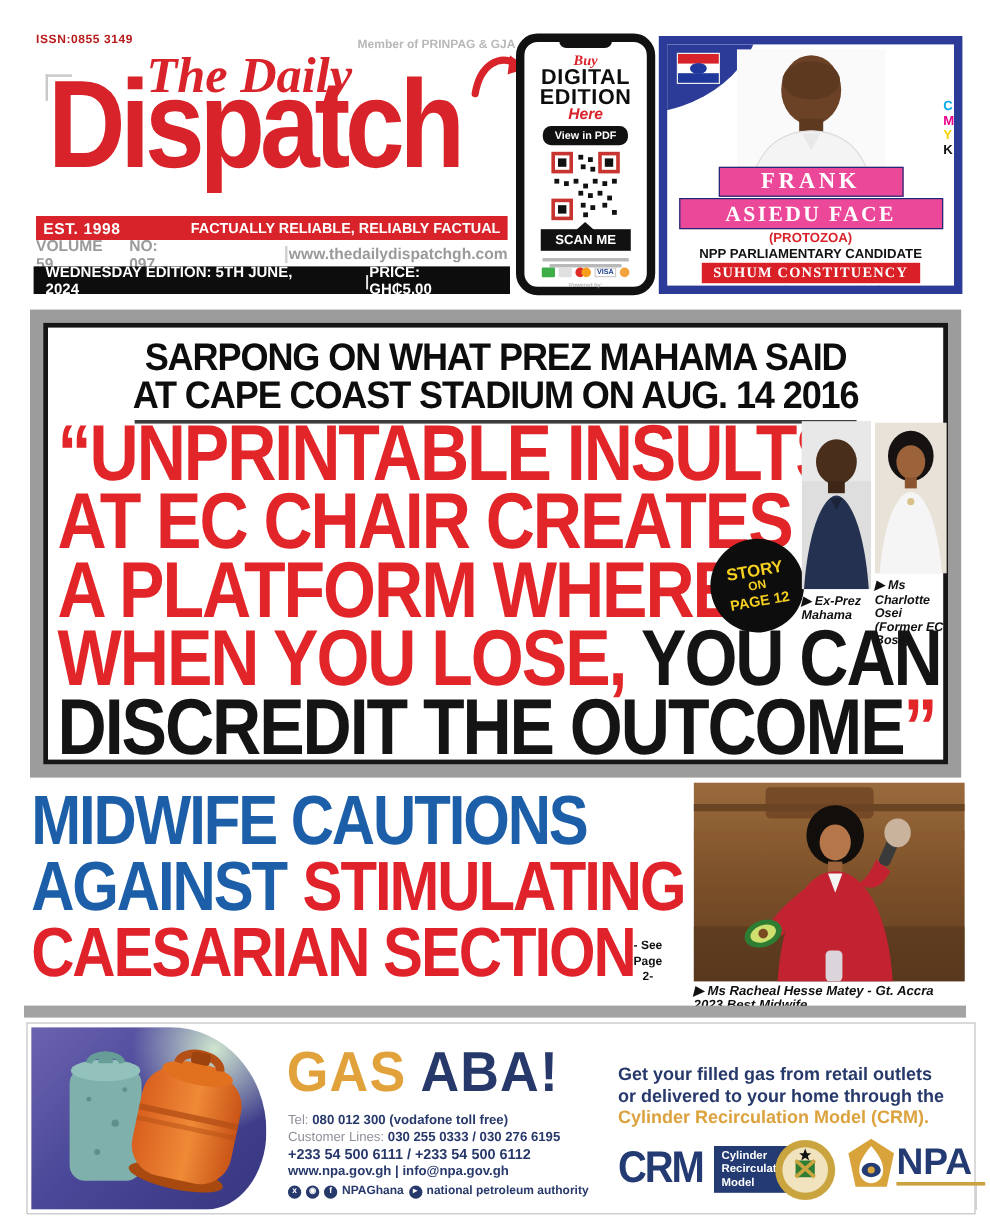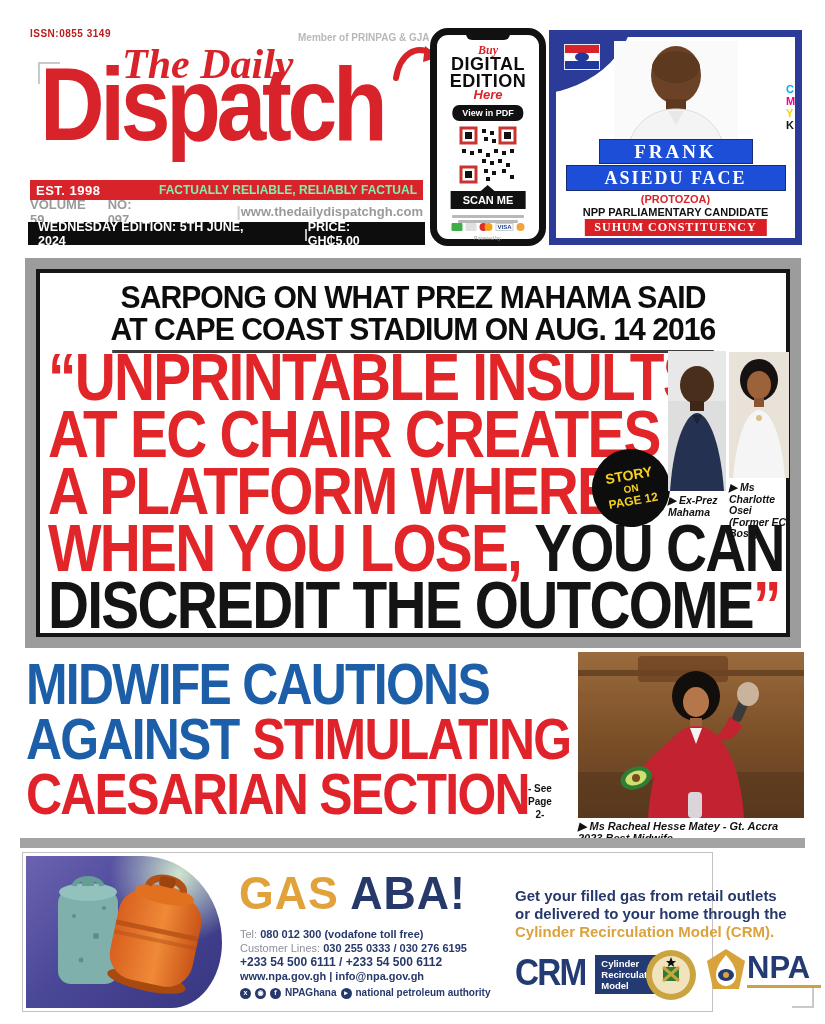--- a/index.html
+++ b/index.html
@@ -10,21 +10,21 @@
   
   .issn{left:30px;top:28px;font-weight:bold;font-size:10px;color:#b91c1c;letter-spacing:.5px;}
   .member{left:298px;top:32px;font-weight:bold;font-size:10px;color:#b8b8b8;}
   .title-script{left:122px;top:40px;font-family:"Liberation Serif",serif;font-style:italic;
         font-weight:bold;font-size:42px;color:#d8232a;}
   .title-main{left:40px;top:52px;font-size:104px;font-weight:bold;color:#d8232a;
         letter-spacing:-5px;transform:scaleX(.86);transform-origin:left top;line-height:104px;}
   .est-bar{left:30px;top:180px;width:393px;height:20px;background:#d8232a;display:flex;
         justify-content:space-between;align-items:center;padding:0 6px;box-sizing:border-box;}
   .est-bar .est{color:#fff;font-weight:bold;font-size:13px;letter-spacing:.5px;}
-  .est-bar .slogan{color:#86efac;font-weight:bold;font-size:12px;}
+  .est-bar .slogan{color:#ffffff;font-weight:bold;font-size:12px;}
   .vol-row{left:30px;top:203px;width:393px;height:17px;display:flex;align-items:center;
         color:#9a9a9a;font-weight:bold;font-size:13px;}
   .vol-row .no{margin-left:22px;}
   .vol-row .vdiv{margin-left:95px;color:#cfcfcf;font-size:15px;}
   .vol-row .site{margin-left:auto;}
   .black-bar{left:28px;top:222px;width:397px;height:23px;background:#0d0d0d;display:flex;
         align-items:center;padding:0 10px;box-sizing:border-box;color:#fff;font-weight:bold;font-size:12.5px;}
   .black-bar .vdiv{margin-left:60px;color:#e5e5e5;}
   .black-bar .price{margin-left:auto;margin-right:22px;}
   .cropmark{width:20px;height:20px;}
@@ -62,21 +62,21 @@
   .phone .powered{position:absolute;left:0;top:200px;width:100%;text-align:center;font-size:5px;color:#9b9b9b;}
   .arrow-svg{left:392px;top:38px;}
 
   
   .npp{left:549px;top:30px;width:253px;height:215px;background:#fff;border:7px solid #2c3b97;
         box-sizing:border-box;overflow:hidden;}
   .npp .corner{position:absolute;left:-34px;top:-34px;width:112px;height:92px;background:#2c3b97;
         border-radius:0 0 95% 0;}
   .npp .flag{position:absolute;left:8px;top:7px;}
   .npp .portrait{position:absolute;left:58px;top:4px;}
-  .npp .banner{position:absolute;left:50%;transform:translateX(-50%);background:#1d4ed8;
+  .npp .banner{position:absolute;left:50%;transform:translateX(-50%);background:#ec4899;
         color:#fff;font-family:"Liberation Serif",serif;font-weight:bold;text-align:center;
         border:1px solid #1b2a75;letter-spacing:3px;}
   .npp .b1{top:102px;width:152px;font-size:19px;line-height:23px;}
   .npp .b2{top:128px;width:218px;font-size:18px;line-height:24px;letter-spacing:2px;}
   .npp .alias{position:absolute;left:0;top:156px;width:100%;text-align:center;color:#d8232a;
         font-weight:bold;font-size:11px;}
   .npp .role{position:absolute;left:0;top:169px;width:100%;text-align:center;color:#111;
         font-weight:bold;font-size:11px;}
   .npp .constit{position:absolute;left:50%;top:182px;transform:translateX(-50%);background:#d92026;
         color:#fff;font-family:"Liberation Serif",serif;font-weight:bold;font-size:12px;
@@ -107,21 +107,21 @@
   
   .mid-hl{left:26px;top:656px;font-weight:bold;font-size:58px;line-height:55px;letter-spacing:-2px;
         transform:scaleX(.86);transform-origin:left top;white-space:nowrap;}
   .mid-blue{color:#1c5fa8;} .mid-red{color:#e0232b;}
   .seepage{left:528px;top:782px;text-align:center;font-weight:bold;font-size:10px;line-height:13px;color:#111;}
   .mid-photo{left:578px;top:652px;}
   .mid-cap{left:578px;top:821px;width:226px;}
   .divider-bar{left:20px;top:838px;width:785px;height:10px;background:#a3a3a3;}
 
   
-  .gas{left:22px;top:852px;width:691px;height:160px;background:#fff;border:1px solid #c2c2c2;box-sizing:border-box;}
+  .gas{left:22px;top:852px;width:791px;height:160px;background:#fff;border:1px solid #c2c2c2;box-sizing:border-box;}
   .blob{position:absolute;left:3px;top:3px;width:196px;height:152px;overflow:hidden;
         background:radial-gradient(circle at 78% 12%, #cfe6cf 0%, rgba(207,230,207,0) 34%),
                    linear-gradient(135deg,#6b63b0 0%,#4a4798 45%,#37367f 100%);
         border-radius:0 110px 70px 0 / 0 120px 90px 0;}
   .gas-title{position:absolute;left:216px;top:12px;font-weight:bold;font-size:47px;letter-spacing:1px;
         transform:scaleX(.95);transform-origin:left top;white-space:nowrap;}
   .g-gold{color:#e2a23b;} .g-navy{color:#27396b;}
   .contact{position:absolute;left:217px;top:74px;font-size:11px;line-height:14px;color:#27396b;white-space:nowrap;}
   .contact .lbl{color:#8d9099;}
   .contact b{font-weight:bold;}

